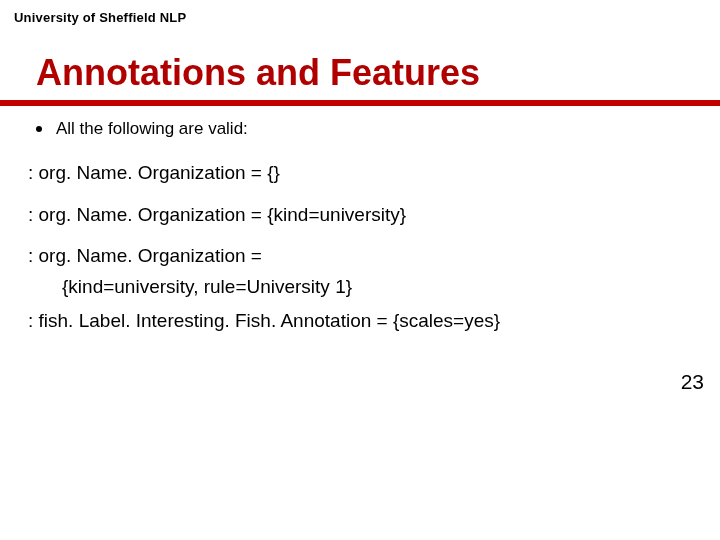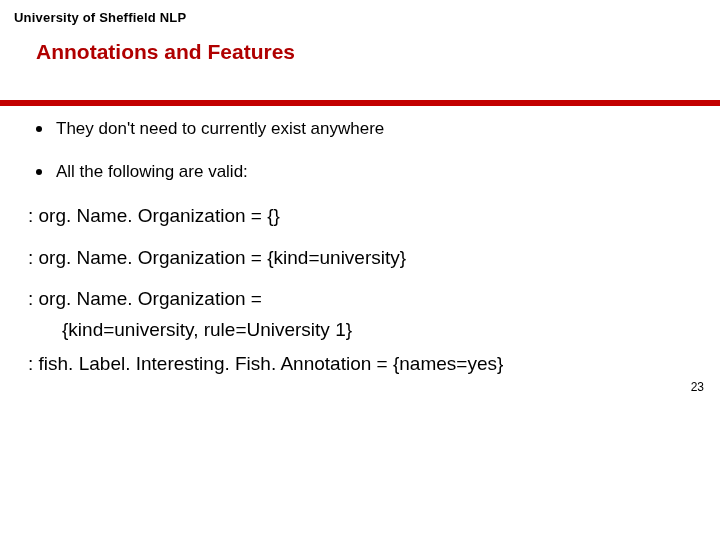--- a/index.html
+++ b/index.html
@@ -1,48 +1,47 @@
 <!DOCTYPE html>
 <html><head>
 <meta charset="utf-8">
 <style>
   * { margin: 0; padding: 0; box-sizing: border-box; }
   html, body { width: 720px; height: 540px; background: #fff; font-family: Arial, Helvetica, sans-serif; color: #000; }
   .slide { width: 720px; height: 404px; position: relative; padding: 16px; }
   .affiliation { position: absolute; top: 10px; left: 14px; font-weight: bold; font-size: 13px; letter-spacing: 0.2px; }
-  .title { position: absolute; top: 40px; left: 36px; font-size: 21px; font-weight: bold; color: #b00000; }
+  .title { position: absolute; top: 52px; left: 36px; font-size: 36px; font-weight: bold; color: #b00000; }
   .rule { position: absolute; top: 100px; left: 0; width: 720px; height: 6px; background: #c30000; }
   .content { position: absolute; top: 118px; left: 28px; right: 22px; }
   .bullets { list-style: none; }
   .bullets li { position: relative; padding-left: 28px; font-size: 17px; line-height: 1.35; margin-bottom: 20px; }
   .bullets li::before { content: ""; position: absolute; left: 8px; top: 8px; width: 6px; height: 6px; background: #000; border-radius: 50%; }
   .codeblock { margin-top: 8px; }
   .codeline { font-family: Liberation Sans, sans-serif; font-size: 19px; line-height: 1.25; margin-bottom: 18px; white-space: pre; }
   .codeline.indent { padding-left: 34px; }
   .codeline.tight { margin-bottom: 7px; }
   .codeline.lasttight { margin-bottom: 10px; }
-  .pagenum { position: absolute; right: 16px; bottom: 10px; font-size: 12px; }
+  .pagenum { position: absolute; right: 16px; bottom: 10px; font-size: 21px; }
 </style>
 </head>
 <body>
 <div class="slide">
 
   <div class="affiliation">University of Sheffield NLP</div>
   <div class="title">Annotations and Features</div>
   <div class="rule"></div>
 
   <div class="content">
     <ul class="bullets">
-      <li>They don't need to currently exist anywhere</li>
       <li>All the following are valid:</li>
     </ul>
 
     <div class="codeblock">
       <div class="codeline">: org. Name. Organization = {}</div>
       <div class="codeline">: org. Name. Organization = {kind=university}</div>
       <div class="codeline tight">: org. Name. Organization =</div>
       <div class="codeline indent lasttight">{kind=university, rule=University 1}</div>
-      <div class="codeline">: fish. Label. Interesting. Fish. Annotation = {names=yes}</div>
+      <div class="codeline">: fish. Label. Interesting. Fish. Annotation = {scales=yes}</div>
     </div>
   </div>
 
   <div class="pagenum">23</div>
 </div>
 
 </body></html>

